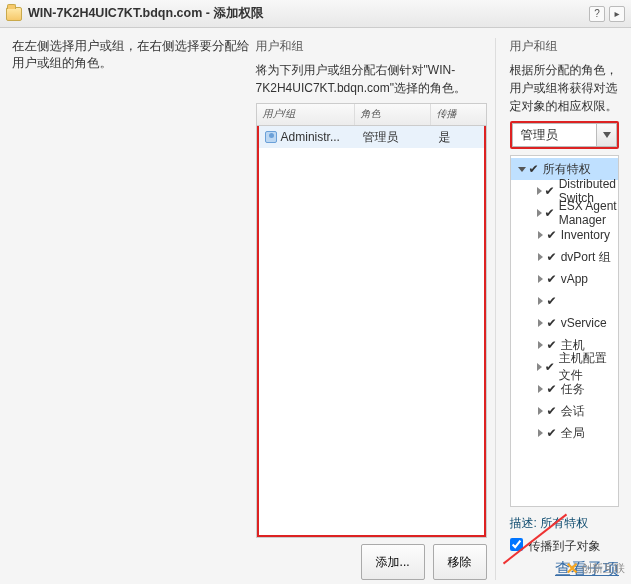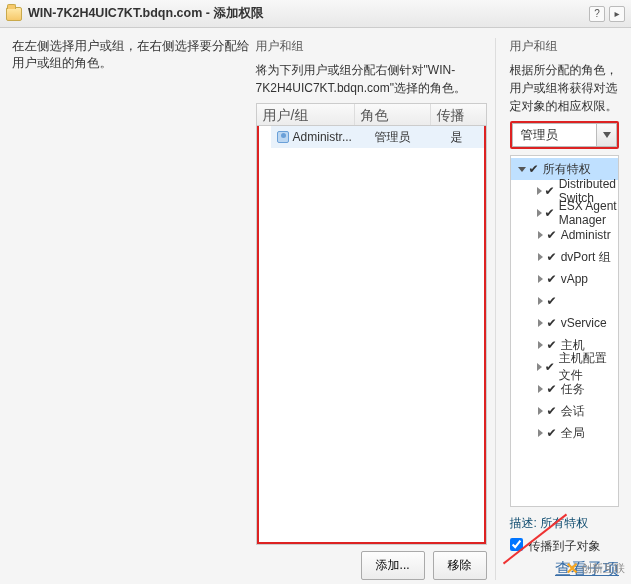--- a/index.html
+++ b/index.html
@@ -17,31 +17,31 @@
 
 .panels { display:flex; flex:1; min-height:0; }
 .panel-left { width:240px; border-right:1px solid #ddd; padding-right:8px; display:flex; flex-direction:column; }
 .panel-right { flex:1; padding-left:14px; display:flex; flex-direction:column; min-width:0; }
 
 .section-title { font-size:12px; color:#555; margin-bottom:6px; }
 .section-sub { font-size:12px; color:#333; margin-bottom:6px; line-height:1.5; }
 
 .table-wrap { border:1px solid #ccc; flex:1; display:flex; flex-direction:column; background:#fff; }
 .thead { display:flex; background:linear-gradient(#fafafa,#ececec); border-bottom:1px solid #ccc; height:22px; }
-.thead div { font-size:14px; color:#555; padding:3px 6px; border-right:1px solid #ddd; }
+.thead div { font-size:10px; color:#555; padding:3px 6px; border-right:1px solid #ddd;font-style:italic; }
 .thead .c1{width:98px;} .thead .c2{width:76px;} .thead .c3{flex:1;border-right:none;}
-.trow-wrap{flex:1; border:2px solid #d22; border-top:none;padding-left:12px;}
+.trow-wrap{flex:1; border:2px solid #d22; border-top:none;}
 .trow { display:flex; height:22px; align-items:center; background:#e9f2fb; }
 .trow div { font-size:12px; color:#333; padding:0 6px; overflow:hidden; white-space:nowrap; text-overflow:ellipsis; }
 .trow .c1{width:98px;display:flex;align-items:center;} .trow .c2{width:76px;} .trow .c3{flex:1;}
 .user-icon{width:12px;height:12px;border:1px solid #6aa0d8;border-radius:2px;background:#bcd7f2;margin-right:4px;flex-shrink:0;position:relative;}
 .user-icon::after{content:"";position:absolute;top:1px;left:3px;width:5px;height:5px;border-radius:50%;background:#6aa0d8;}
 
 .left-buttons{display:flex;justify-content:flex-end;gap:8px;margin-top:6px;}
-.btn { height:29px; padding:0 14px; font-size:12px; background:linear-gradient(#fdfdfd,#ececec); border:1px solid #aaa; border-radius:2px; cursor:pointer; }
+.btn { height:36px; padding:0 14px; font-size:12px; background:linear-gradient(#fdfdfd,#ececec); border:1px solid #aaa; border-radius:2px; cursor:pointer; }
 
 .role-select-wrap{border:2px solid #d22;border-radius:2px;margin-bottom:6px;}
 .role-select{display:flex;align-items:center;height:24px;background:#fff;border:1px solid #bbb;}
 .role-select-text{flex:1;padding:0 8px;font-size:12.5px;color:#333;}
 .role-select-arrow{width:20px;height:100%;border-left:1px solid #bbb;background:linear-gradient(#fafafa,#e6e6e6);display:flex;align-items:center;justify-content:center;}
 .role-select-arrow svg{width:8px;height:6px;}
 
 .tree{border:1px solid #ccc;background:#fff;flex:1;overflow-y:auto;overflow-x:hidden;padding:2px 0;}
 .tree-item{display:flex;align-items:center;height:22px;font-size:12px;color:#333;padding-left:6px;cursor:default;}
 .tree-item.selected{background:#bfe0ff;}
@@ -149,21 +149,21 @@
               <span class="check">✔</span>
               <span>ESX Agent Manager</span>
             </div>
             <div class="tree-item child">
               <span class="arrow">
                 <svg viewBox="0 0 8 8">
                   <path d="M2 0 L7 4 L2 8 Z" fill="#888"></path>
                 </svg>
               </span>
               <span class="check">✔</span>
-              <span>Administr</span>
+              <span>Inventory</span>
             </div>
             <div class="tree-item child">
               <span class="arrow">
                 <svg viewBox="0 0 8 8">
                   <path d="M2 0 L7 4 L2 8 Z" fill="#888"></path>
                 </svg>
               </span>
               <span class="check">✔</span>
               <span>dvPort 组</span>
             </div>

